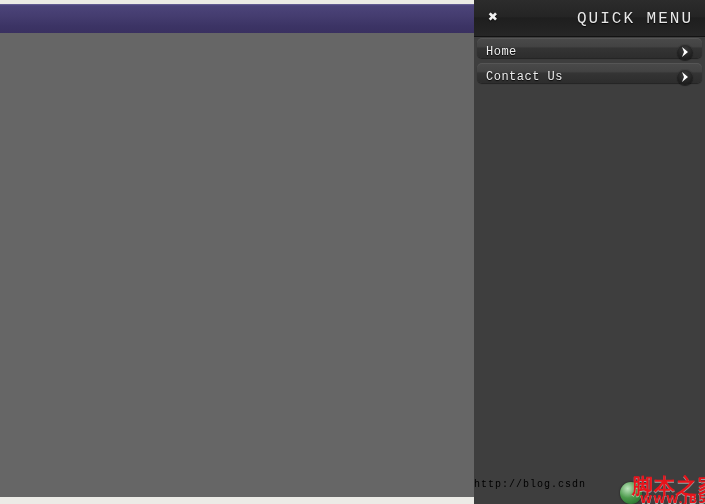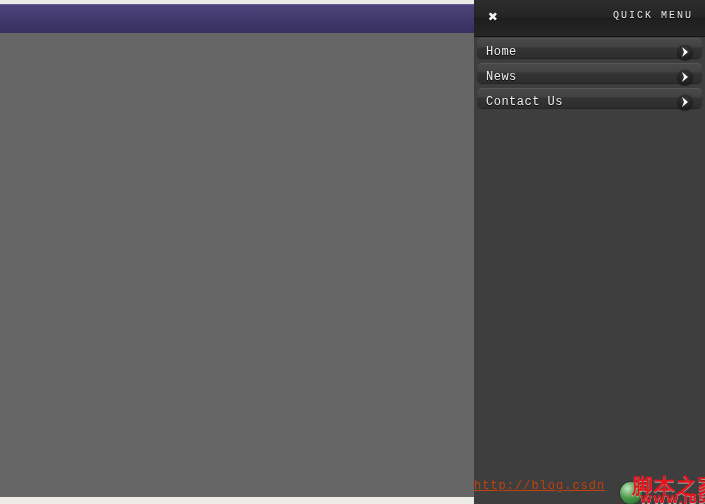--- a/index.html
+++ b/index.html
@@ -87,21 +87,21 @@
     line-height: 19px;
     text-align: center;
     cursor: pointer;
     text-shadow: 0 1px 1px rgba(0,0,0,0.8);
   }
 
   .panel-title {
     position: absolute;
     right: 12px;
     top: 10px;
-    font-size: 10px;
+    font-size: 16px;
     letter-spacing: 2px;
     color: #e8e8e8;
     text-shadow: 0 1px 1px rgba(0,0,0,0.9);
     white-space: nowrap;
   }
 
   
   .menu-list {
     position: absolute;
     left: 0;
@@ -159,26 +159,25 @@
     left: 0;
     top: 474px;
     width: 705px;
     height: 30px;
     pointer-events: none;
   }
   .wm-url {
     position: absolute;
     left: 474px;
     top: 5px;
-    font-size: 12px;
+    font-size: 10px;
     letter-spacing: 1px;
-    color: #c2410c;
+    color: #000000;
     white-space: nowrap;
     font-family: "Liberation Mono", "DejaVu Sans Mono", monospace;
-    text-decoration: underline;
   }
   .wm-logo {
     position: absolute;
     left: 620px;
     top: -2px;
     width: 85px;
     height: 32px;
   }
   .wm-globe {
     position: absolute;
@@ -238,28 +237,20 @@
         <span class="menu-label">Home</span>
         <span class="menu-arrow">
           <svg width="8" height="10" viewBox="0 0 8 10">
               <polygon points="1,0 7,5 1,10 3,5" fill="#ffffff"></polygon>
             </svg>
         </span>
       </div>
 
 
 
-      <div class="menu-item">
-        <span class="menu-label">News</span>
-        <span class="menu-arrow">
-          <svg width="8" height="10" viewBox="0 0 8 10">
-              <polygon points="1,0 7,5 1,10 3,5" fill="#ffffff"></polygon>
-            </svg>
-        </span>
-      </div>
 
       <div class="menu-item">
         <span class="menu-label">Contact Us</span>
         <span class="menu-arrow">
           <svg width="8" height="10" viewBox="0 0 8 10">
               <polygon points="1,0 7,5 1,10 3,5" fill="#ffffff"></polygon>
             </svg>
         </span>
       </div>
 

